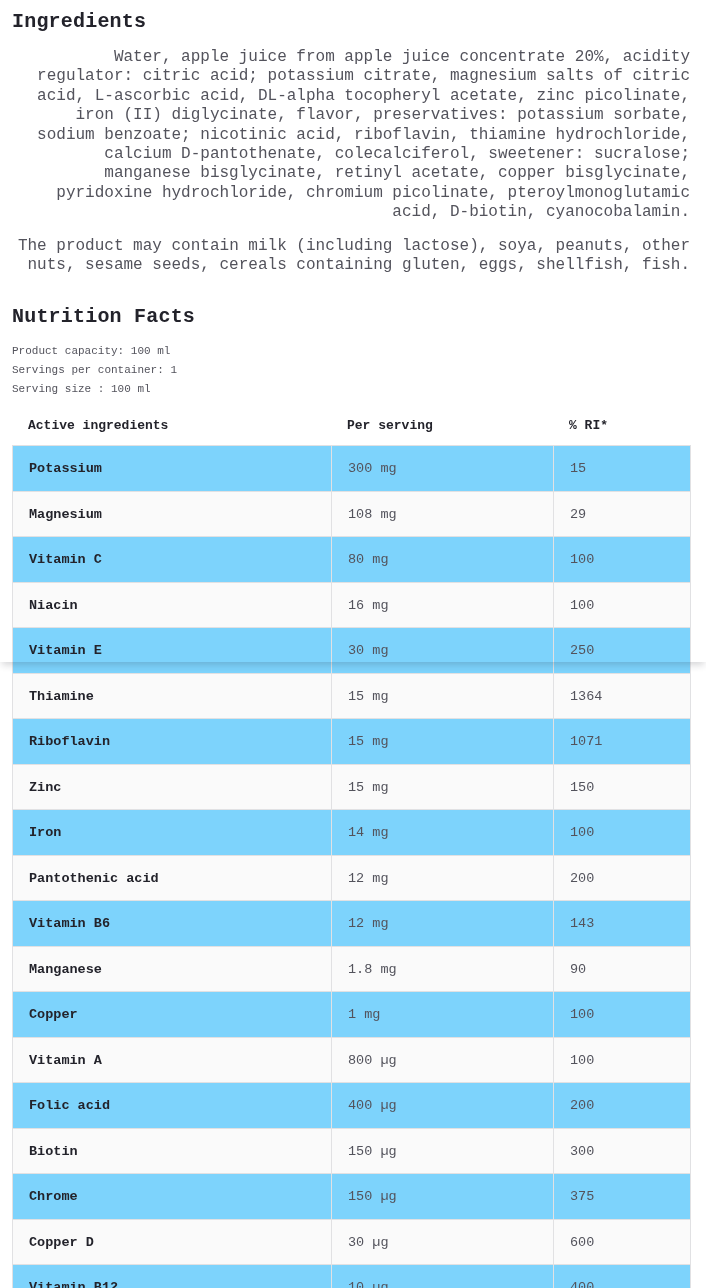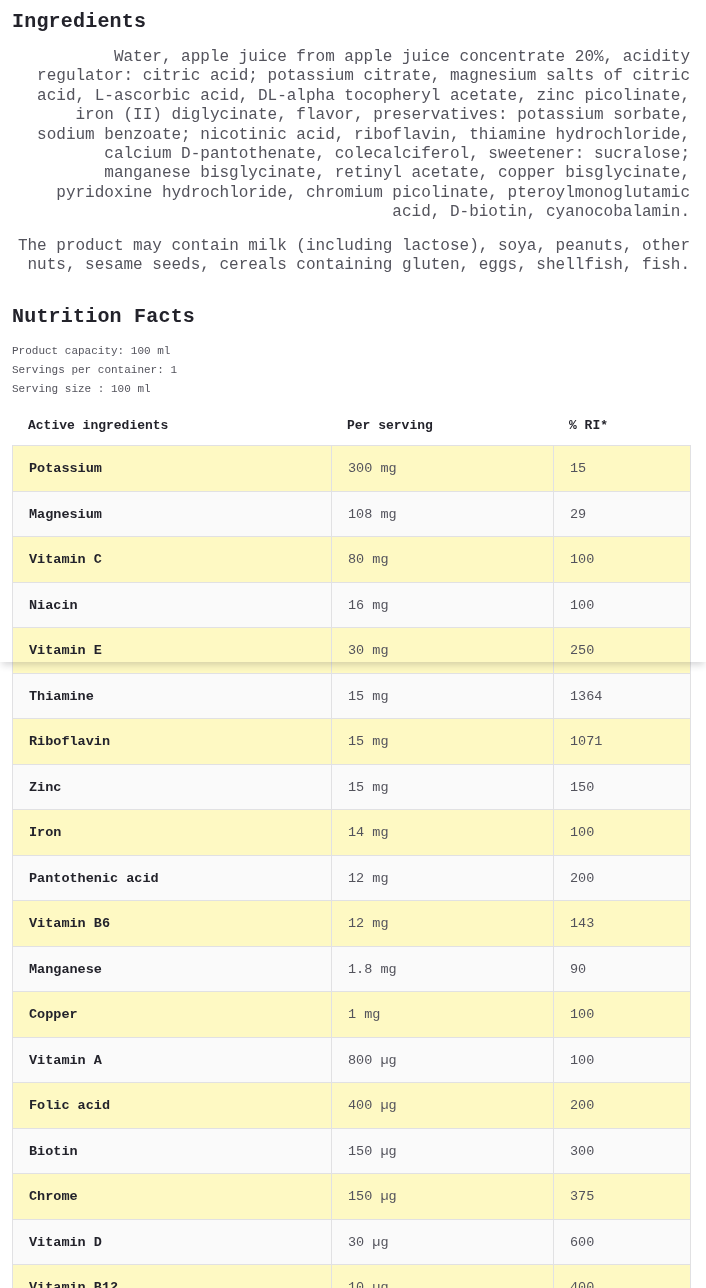--- a/index.html
+++ b/index.html
@@ -59,21 +59,21 @@
     table-layout:fixed;
     border-collapse:collapse;
     font-size:13.5px;
   }
   table.nutrition td{
     border:1px solid var(--border);
     height:45.5px;
     padding:0 10px 0 16px;
     vertical-align:middle;
     color:var(--text-gray);
-    background:#fef9c3;
+    background:#7dd3fc;
   }
   table.nutrition td.name{
     font-weight:700;
     color:var(--text-dark);
   }
   table.nutrition tr:nth-child(even) td{background:var(--alt-row);}
   .footnote{
     margin-top:24px;
     padding-left:3px;
     font-size:12.5px;
@@ -201,21 +201,21 @@
     <td class="name">Biotin</td>
     <td class="val">150 µg</td>
     <td class="val">300</td>
   </tr>
         <tr>
     <td class="name">Chrome</td>
     <td class="val">150 µg</td>
     <td class="val">375</td>
   </tr>
         <tr>
-    <td class="name">Vitamin D</td>
+    <td class="name">Copper D</td>
     <td class="val">30 µg</td>
     <td class="val">600</td>
   </tr>
         <tr>
     <td class="name">Vitamin B12</td>
     <td class="val">10 µg</td>
     <td class="val">400</td>
   </tr>
       </tbody>
   </table>

